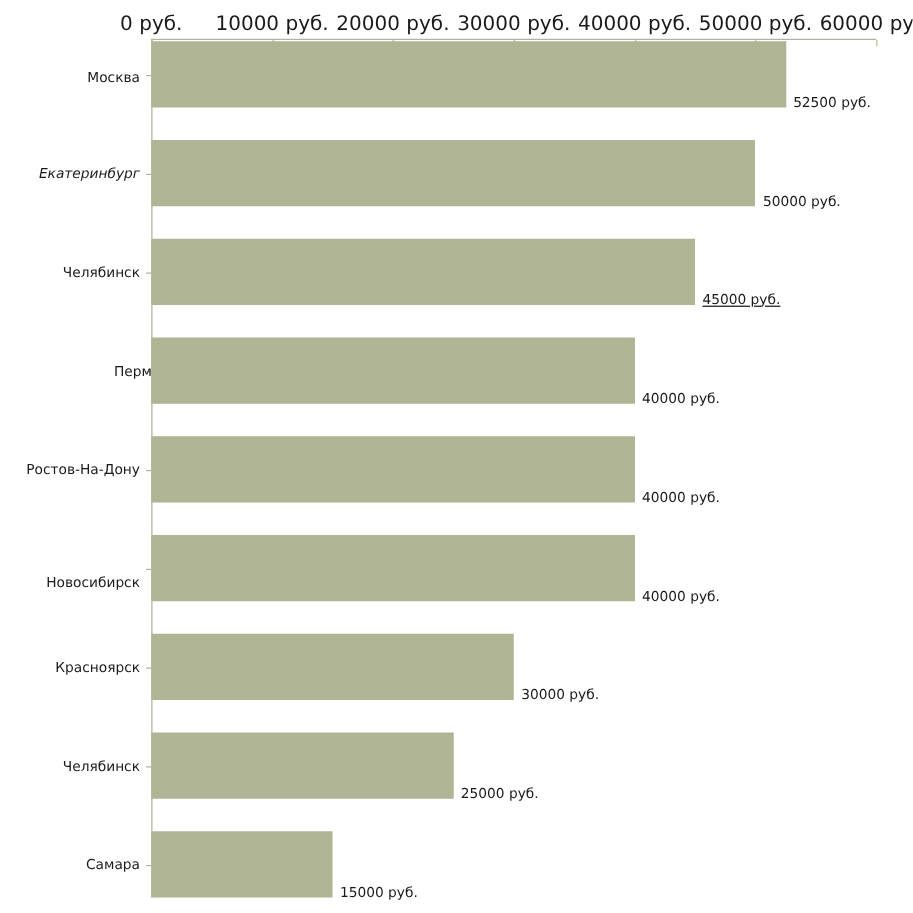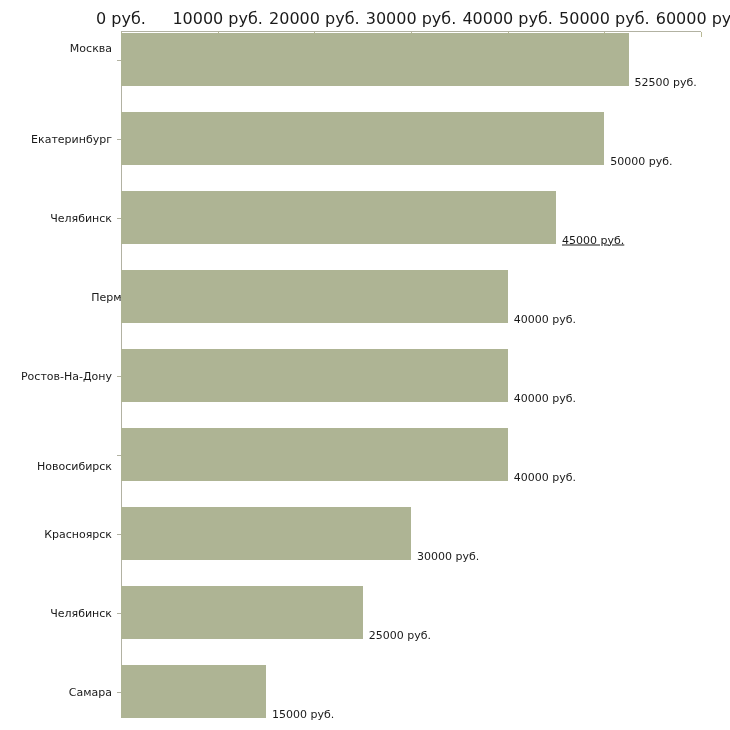--- a/index.html
+++ b/index.html
@@ -74,23 +74,23 @@
       <div class="xtick-label" style="left: 411px; top: 9px; color: rgb(26, 26, 26);">30000 руб.</div>
       <div class="xtick" style="left: 507.667px; top: 32px; background: rgb(185, 185, 149);"></div>
       <div class="xtick-label" style="left: 507.667px; top: 9px; color: rgb(26, 26, 26);">40000 руб.</div>
       <div class="xtick" style="left: 604.333px; top: 32px; background: rgb(185, 185, 149);"></div>
       <div class="xtick-label" style="left: 604.333px; top: 9px; color: rgb(26, 26, 26);">50000 руб.</div>
       <div class="xtick" style="left: 701px; top: 32px; background: rgb(185, 185, 149);"></div>
       <div class="xtick-label" style="left: 701px; top: 9px; color: rgb(26, 26, 26);">60000 руб.</div>
     </div>
   <div id="yticks-layer">
       <div class="ytick" style="left: 117px; top: 59.5px; background: rgb(178, 178, 162);"></div>
-      <div class="ytick-label" style="left: 0px; width: 112px; top: 48px; color: rgb(26, 26, 26);">Москва</div>
+      <div class="ytick-label" style="left: 0px; width: 112px; top: 62px; color: rgb(26, 26, 26);">Москва</div>
       <div class="ytick" style="left: 117px; top: 138.5px; background: rgb(178, 178, 162);"></div>
-      <div class="ytick-label" style="left: 0px; width: 112px; top: 138.5px; color: rgb(26, 26, 26);">Екатеринбург</div>
+      <div class="ytick-label" style="left: 0px; width: 112px; top: 138.5px; color: rgb(26, 26, 26); font-style: italic;">Екатеринбург</div>
       <div class="ytick" style="left: 117px; top: 217.5px; background: rgb(178, 178, 162);"></div>
       <div class="ytick-label" style="left: 0px; width: 112px; top: 217.5px; color: rgb(26, 26, 26);">Челябинск</div>
       <div class="ytick" style="left: 117px; top: 296.5px; background: rgb(178, 178, 162);"></div>
       <div class="ytick-label" style="left: 16px; width: 112px; top: 296.5px; color: rgb(26, 26, 26);">Пермь</div>
       <div class="ytick" style="left: 117px; top: 375.5px; background: rgb(178, 178, 162);"></div>
       <div class="ytick-label" style="left: 0px; width: 112px; top: 375.5px; color: rgb(26, 26, 26);">Ростов-На-Дону</div>
       <div class="ytick" style="left: 117px; top: 454.5px; background: rgb(178, 178, 162);"></div>
       <div class="ytick-label" style="left: 0px; width: 112px; top: 466px; color: rgb(26, 26, 26);">Новосибирск</div>
       <div class="ytick" style="left: 117px; top: 533.5px; background: rgb(178, 178, 162);"></div>
       <div class="ytick-label" style="left: 0px; width: 112px; top: 533.5px; color: rgb(26, 26, 26);">Красноярск</div>

